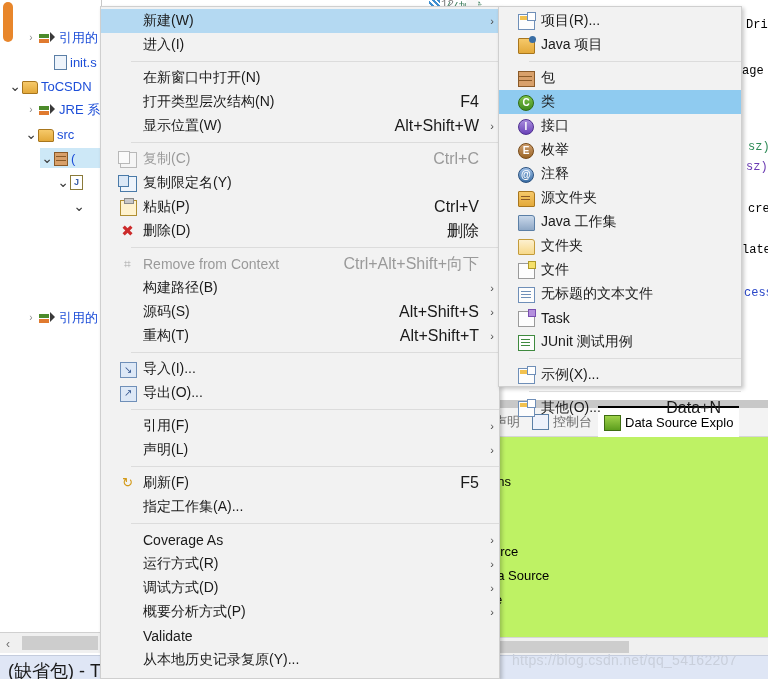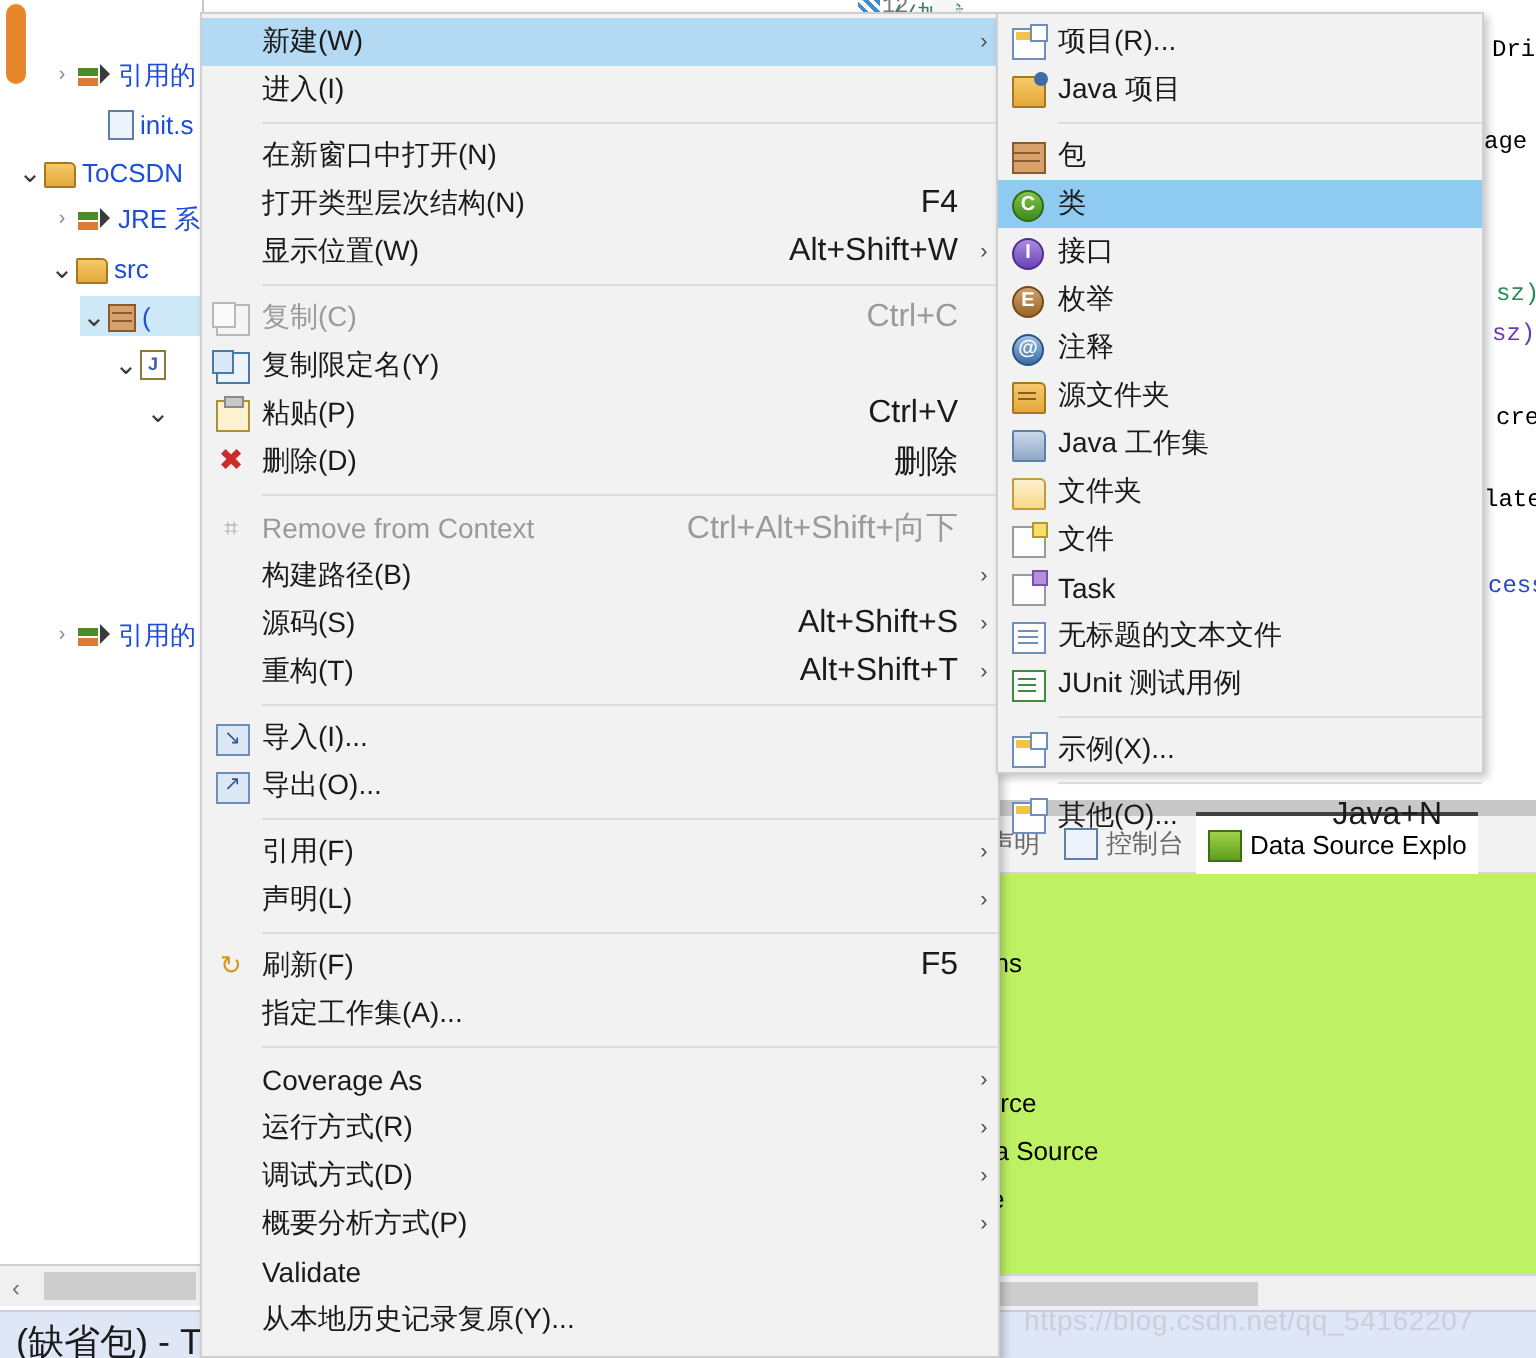--- a/index.html
+++ b/index.html
@@ -64,41 +64,41 @@
   .c-blue{color:#2a47c8;}
   #gutter-num{position:absolute;left:340px;top:-2px;font-family:"Liberation Mono","DejaVu Sans Mono",monospace;font-size:11px;color:#7a7a7a;}
   #gutter-chk{position:absolute;left:328px;top:0px;width:11px;height:9px;
      background:repeating-linear-gradient(45deg,#3f8fd0 0 2px,#ffffff 2px 4px);}
 
   
   #lower-view{position:absolute;left:466px;top:408px;width:302px;height:315px;background:#bef264;border-left:1px solid #c8c8c8;}
   #lower-sash{position:absolute;left:466px;top:400px;width:302px;height:10px;background:#c8c8c8;}
   #tabbar{position:absolute;left:0;top:0;width:100%;height:28px;background:#f3f3f3;border-bottom:1px solid #d6d6d6;display:flex;align-items:center;}
   .tabitem{display:flex;align-items:center;height:28px;padding:0 6px;font-size:13px;color:#6a6a6a;white-space:nowrap;}
-  .tabitem.active{background:#ffffff;color:#000;border-top:2px solid #404040;margin-top:-1px;height:29px;}
+  .tabitem.active{background:#ffffff;color:#000;border-top:2px solid #000000;margin-top:-1px;height:29px;}
   .tabico{width:15px;height:14px;margin-right:4px;flex:0 0 auto;position:relative;}
   .ti-decl{background:#e7c9b0;border:1px solid #a07a55;}
   .ti-console{background:#eef2fb;border:1px solid #5b7fa6;}
   .ti-ds{background:linear-gradient(#9fd24a,#5d9e1e);border:1px solid #3e6d12;}
   .lv-row{position:absolute;left:10px;font-size:13px;color:#000;white-space:nowrap;}
   #lower-hbar{position:absolute;left:0;top:229px;width:302px;height:18px;background:#f0f0f0;border-top:1px solid #d6d6d6;}
   #lower-hbar .thumb{position:absolute;left:2px;top:3px;width:160px;height:12px;background:#cdcdcd;}
 
   
   #mid-vbar{position:absolute;left:466px;top:0;width:12px;height:400px;background:#f7f7f7;}
 
   
   .menu{
     position:absolute;background:#f2f2f2;border:1px solid #cfcfcf;
     box-shadow:2px 2px 4px rgba(0,0,0,.22);
     padding:2px 0;box-sizing:border-box;
   }
   #ctxmenu{left:100px;top:6px;width:400px;height:673px;}
   #submenu{left:498px;top:6px;width:244px;height:381px;}
-  .mi{position:relative;height:24px;display:flex;align-items:center;box-sizing:border-box;}
+  .mi{position:relative;height:24px;display:flex;align-items:center;box-sizing:border-box;padding-left:12px;}
   .mi.sel{background:#b4d9f2;}
   .mi .micon{width:30px;height:20px;flex:0 0 auto;position:relative;}
   .mi .mlabel{flex:1 1 auto;font-size:14px;color:#1a1a1a;white-space:nowrap;}
   .mi.dim .mlabel,.mi.dim .maccel{color:#9a9a9a;}
   .mi .maccel{font-size:16px;color:#1a1a1a;white-space:nowrap;padding-right:6px;}
   .mi .marrow{width:14px;text-align:center;font-size:11px;color:#4a4a4a;flex:0 0 auto;}
   .mi .marrow.empty{visibility:hidden;}
   .msep{height:1px;background:#dcdcdc;margin:4px 0 4px 30px;}
 
   
@@ -520,36 +520,36 @@
       <div class="mi">
         <span class="micon">
           <span class="g g-doc"></span>
         </span>
         <span class="mlabel">文件</span>
         <span class="maccel"></span>
         <span class="marrow empty">›</span>
       </div>
       <div class="mi">
         <span class="micon">
+          <span class="g g-doctxt"></span>
+        </span>
+        <span class="mlabel">无标题的文本文件</span>
+        <span class="maccel"></span>
+        <span class="marrow empty">›</span>
+      </div>
+      <div class="mi">
+        <span class="micon">
           <span class="g g-task"></span>
         </span>
         <span class="mlabel">Task</span>
         <span class="maccel"></span>
         <span class="marrow empty">›</span>
       </div>
       <div class="mi">
         <span class="micon">
-          <span class="g g-doctxt"></span>
-        </span>
-        <span class="mlabel">无标题的文本文件</span>
-        <span class="maccel"></span>
-        <span class="marrow empty">›</span>
-      </div>
-      <div class="mi">
-        <span class="micon">
           <span class="g g-junit"></span>
         </span>
         <span class="mlabel">JUnit 测试用例</span>
         <span class="maccel"></span>
         <span class="marrow empty">›</span>
       </div>
       <div class="msep"></div>
       <div class="mi">
         <span class="micon">
           <span class="g g-sample"></span>
@@ -557,18 +557,18 @@
         <span class="mlabel">示例(X)...</span>
         <span class="maccel"></span>
         <span class="marrow empty">›</span>
       </div>
       <div class="msep"></div>
       <div class="mi">
         <span class="micon">
           <span class="g g-sample"></span>
         </span>
         <span class="mlabel">其他(O)...</span>
-        <span class="maccel">Java+N</span>
+        <span class="maccel">Data+N</span>
         <span class="marrow empty">›</span>
       </div>
     </div>
 
 </div>
 
 </body></html>

